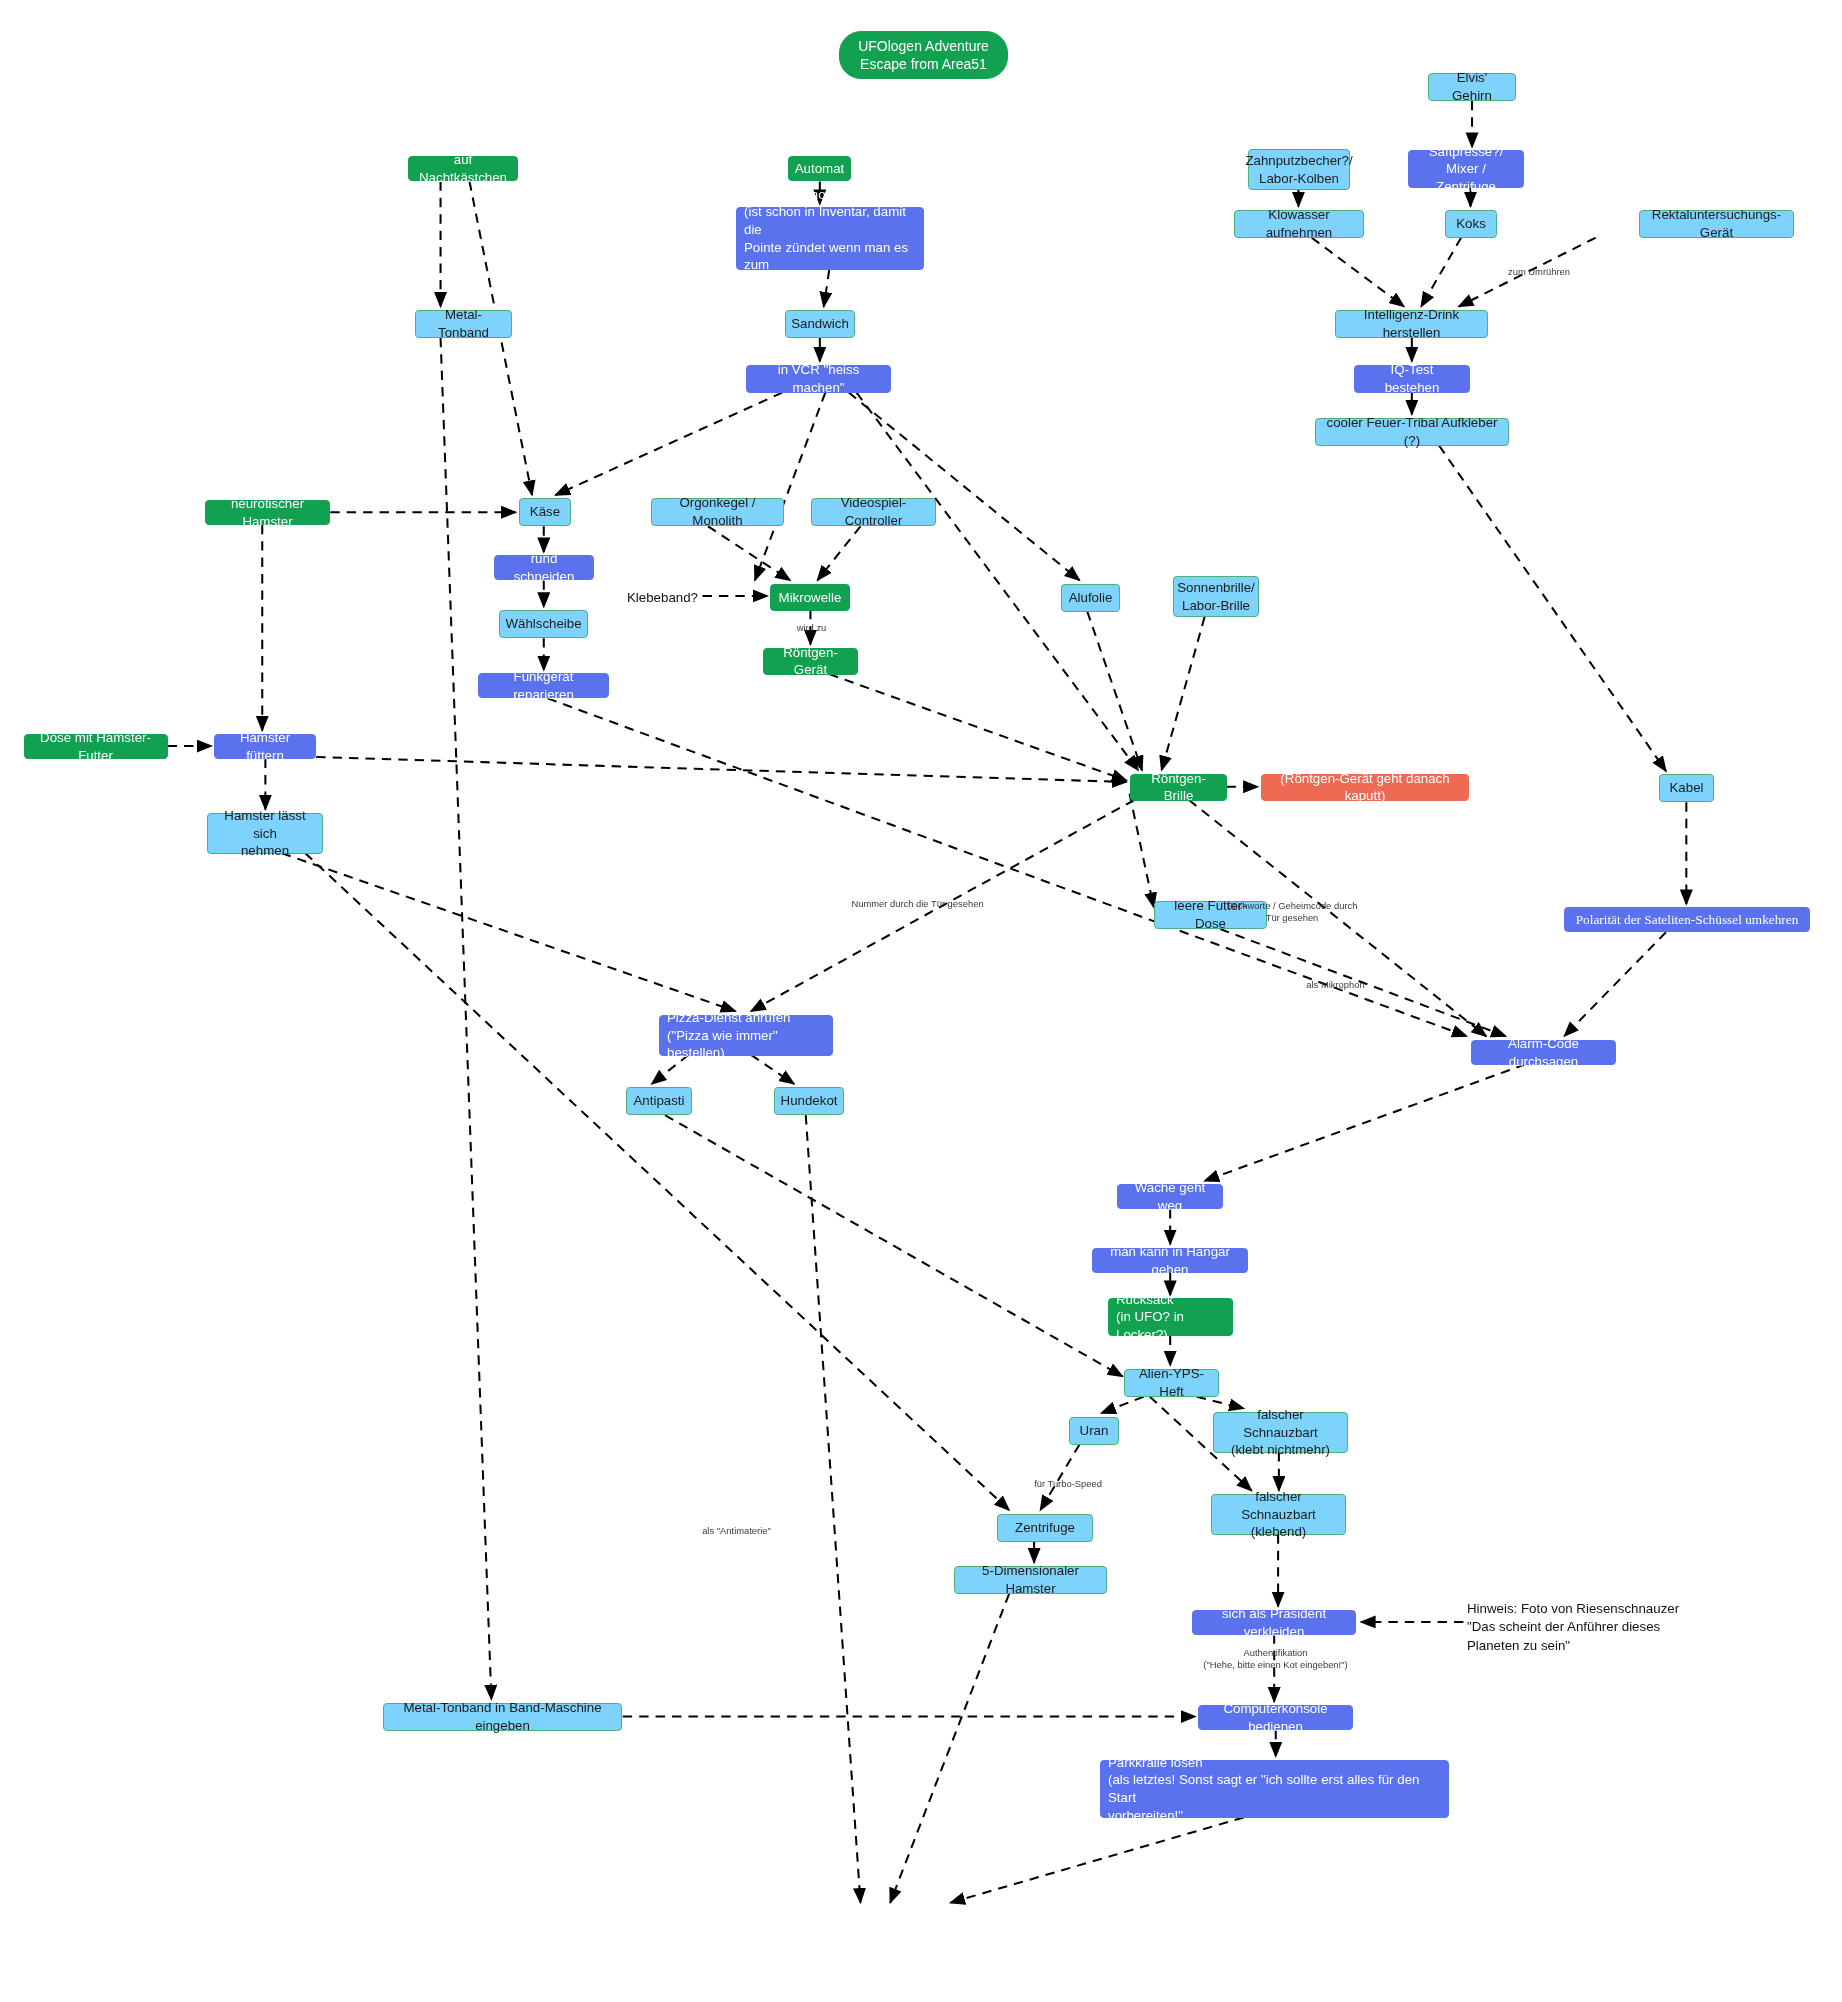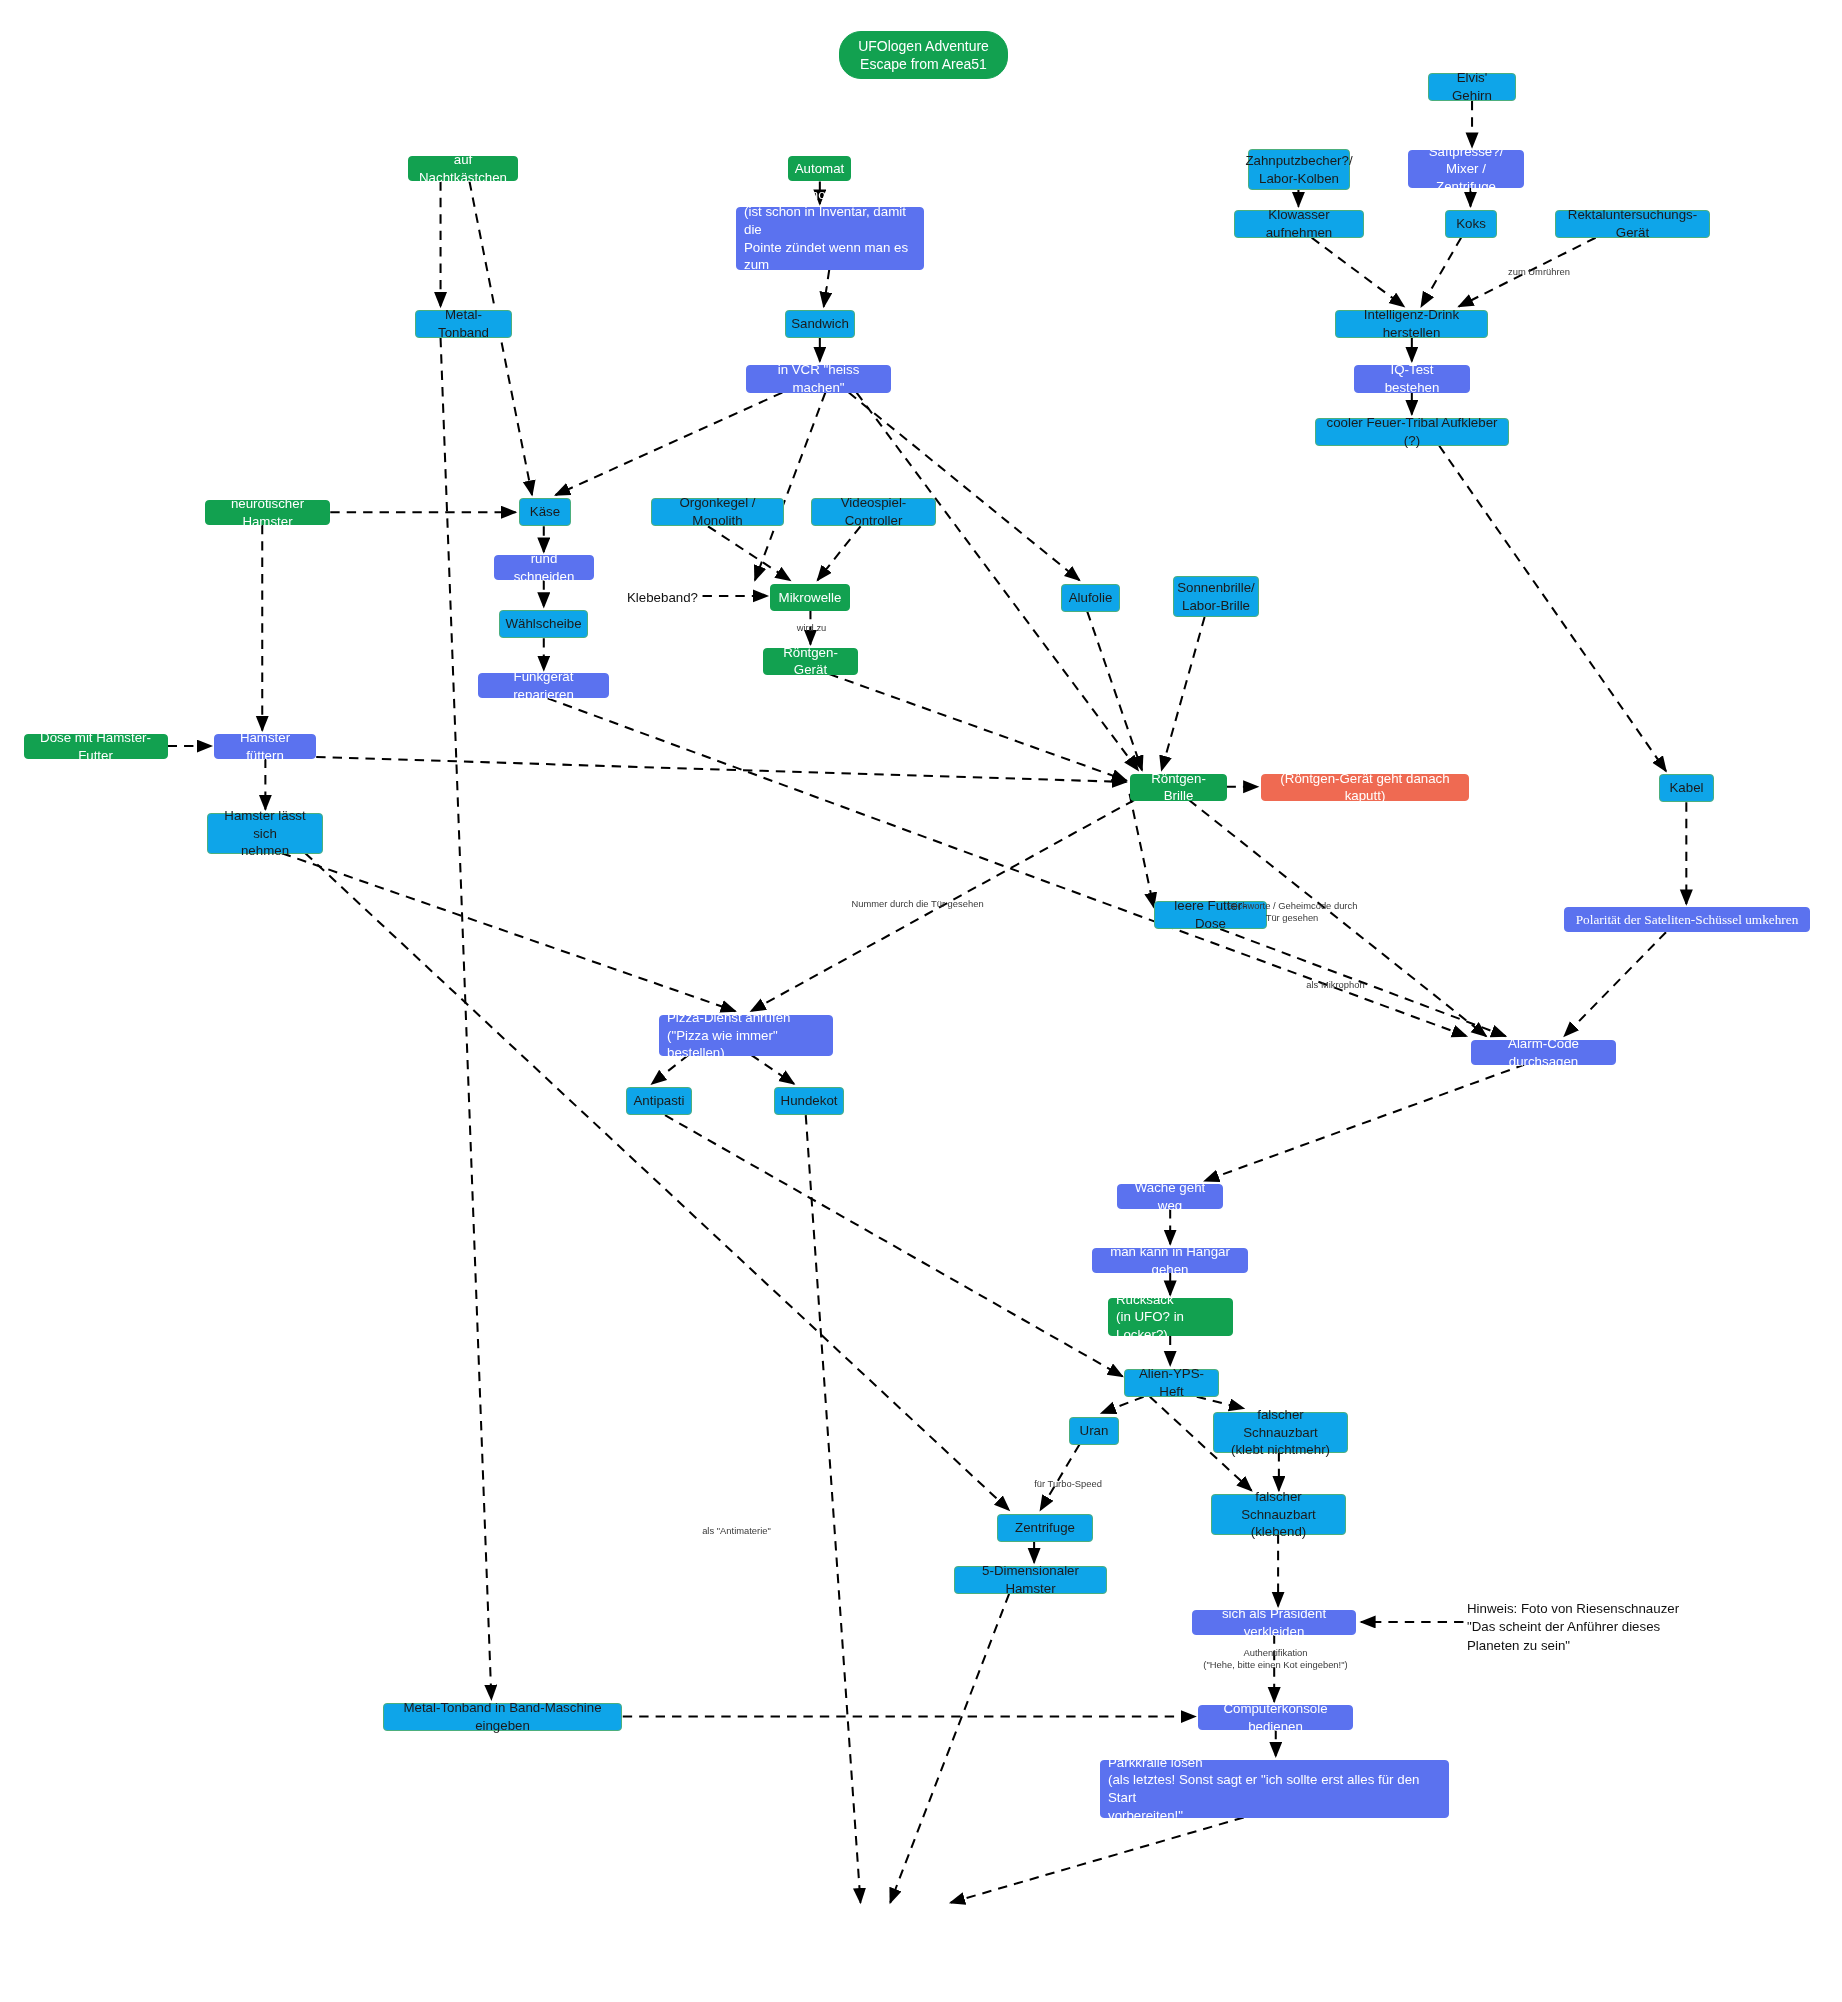--- a/index.html
+++ b/index.html
@@ -4,21 +4,21 @@
 <style>
   html,body{margin:0;padding:0;background:#ffffff;}
   body{font-family:"Liberation Sans","DejaVu Sans",sans-serif;}
   #canvas{position:relative;width:1843px;height:2002px;background:#fff;overflow:hidden;}
   svg#edges{position:absolute;left:0;top:0;width:1843px;height:2002px;pointer-events:none;}
 
   .node{position:absolute;box-sizing:border-box;display:flex;align-items:center;
         justify-content:center;text-align:center;line-height:1.32;
         font-size:13.3px;border-radius:3.9px;padding:3.9px 7px;white-space:pre-line;}
   .node.green-fill{background:#12a150;color:#ffffff;border:0.8px solid #12a150;}
-  .node.green-out{background:#0ea5e9;color:#1b1b1b;border:1.6px solid #4caf7d;}
+  .node.green-out{background:#7dd3fc;color:#1b1b1b;border:1.6px solid #4caf7d;}
   .node.blue-fill{background:#5b72ef;color:#ffffff;border:0.8px solid #5b72ef;}
   .node.red-fill{background:#ef6a52;color:#ffffff;border:0.8px solid #ef6a52;}
   .node.pill{border-radius:22px;}
   .node.left-align{justify-content:flex-start;text-align:left;}
 
   .plain{position:absolute;color:#111;font-size:13.3px;line-height:1.38;white-space:pre-line;}
   .elabel{position:absolute;color:#3a3a3a;font-size:9.4px;line-height:1.3;
           text-align:center;white-space:pre-line;}
 </style>
 </head>
@@ -119,21 +119,21 @@
 Escape from Area51</div>
     <div class="node green-fill" style="left: 408px; top: 156px; width: 110px; height: 25px;">auf Nachtkästchen</div>
     <div class="node green-fill" style="left: 788px; top: 156px; width: 63px; height: 25px;">Automat</div>
     <div class="node green-out" style="left: 1428px; top: 73px; width: 88px; height: 28px;">Elvis' Gehirn</div>
     <div class="node green-out" style="left: 1248px; top: 149px; width: 102px; height: 41px;">Zahnputzbecher?/
 Labor-Kolben</div>
     <div class="node blue-fill" style="left: 1408px; top: 150px; width: 116px; height: 38px;">Saftpresse?/
 Mixer / Zentrifuge</div>
     <div class="node green-out" style="left: 1234px; top: 210px; width: 130px; height: 28px;">Klowasser aufnehmen</div>
     <div class="node green-out" style="left: 1445px; top: 210px; width: 52px; height: 28px;">Koks</div>
-    <div class="node green-out" style="left: 1555px; top: 210px; width: 155px; height: 28px;">Rektaluntersuchungs-Gerät</div>
+    <div class="node green-out" style="left: 1639px; top: 210px; width: 155px; height: 28px;">Rektaluntersuchungs-Gerät</div>
     <div class="node blue-fill left-align" style="left: 736px; top: 207px; width: 188px; height: 63px;">"Alien-Technologie"
 (ist schon in Inventar, damit die
 Pointe zündet wenn man es zum
 ersten mal verwendet)</div>
     <div class="node green-out" style="left: 1335px; top: 310px; width: 153px; height: 28px;">Intelligenz-Drink herstellen</div>
     <div class="node green-out" style="left: 785px; top: 310px; width: 70px; height: 28px;">Sandwich</div>
     <div class="node blue-fill" style="left: 1354px; top: 365px; width: 116px; height: 28px;">IQ-Test bestehen</div>
     <div class="node blue-fill" style="left: 746px; top: 365px; width: 145px; height: 28px;">in VCR "heiss machen"</div>
     <div class="node green-out" style="left: 1315px; top: 418px; width: 194px; height: 28px;">cooler Feuer-Tribal Aufkleber (?)</div>
     <div class="node green-fill" style="left: 205px; top: 500px; width: 125px; height: 25px;">neurotischer Hamster</div>

